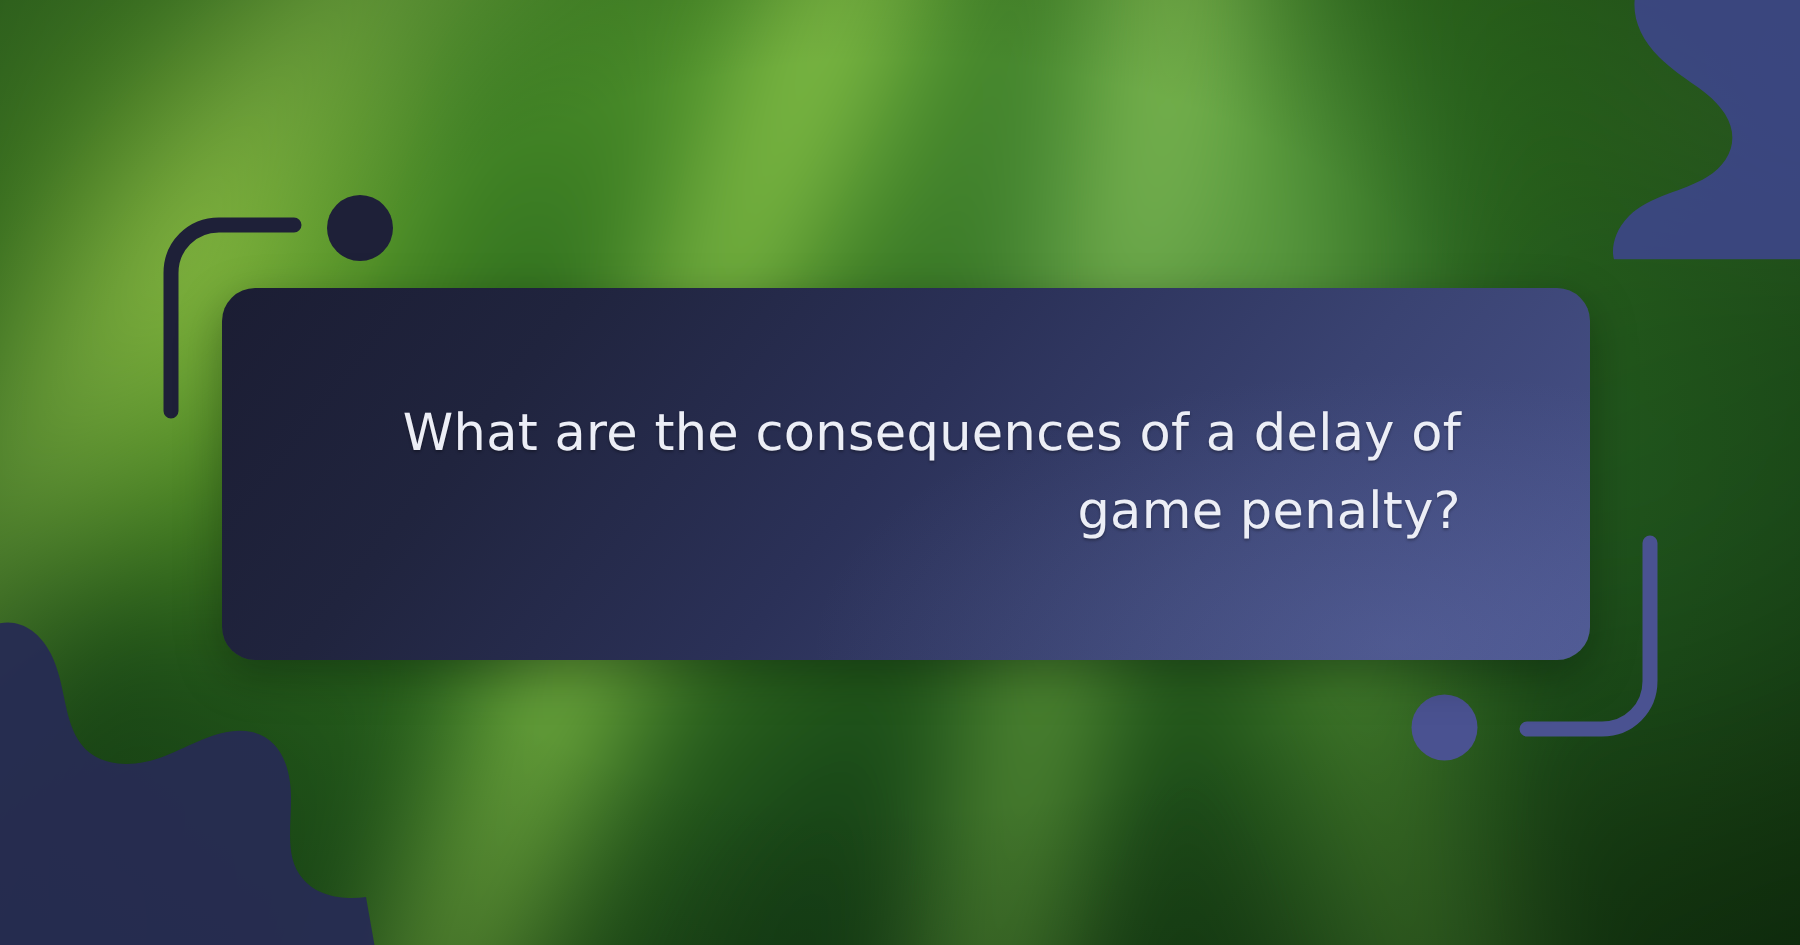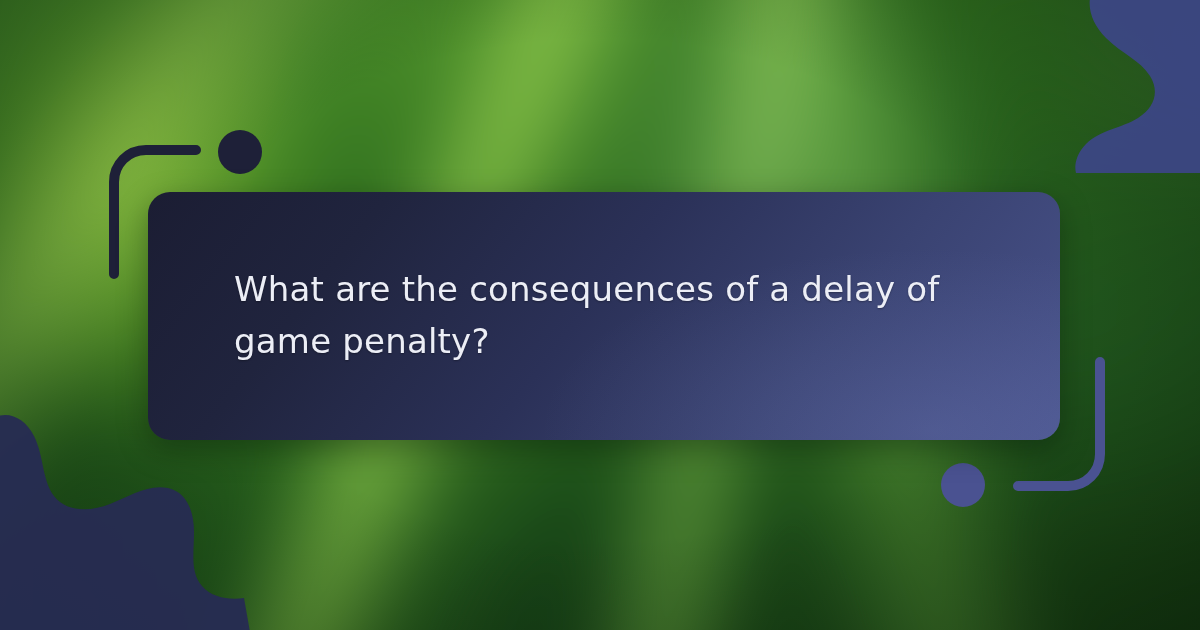--- a/index.html
+++ b/index.html
@@ -83,21 +83,21 @@
 
   .card-sheen {
     position:absolute; inset:0;
     background:radial-gradient(ellipse 560px 260px at 86% 96%, rgba(126,140,205,0.22), rgba(0,0,0,0) 70%);
     pointer-events:none;
   }
 
   .card-title {
     position:relative;
     width:740px;
-    text-align:left;
+    text-align:right;
     font-size:34px;
     line-height:1.52;
     font-weight:400;
     letter-spacing:0.2px;
     color:#eceef6;
     text-shadow:0 1px 2px rgba(0,0,0,0.30);
   }
 </style>
 </head>
 <body>

